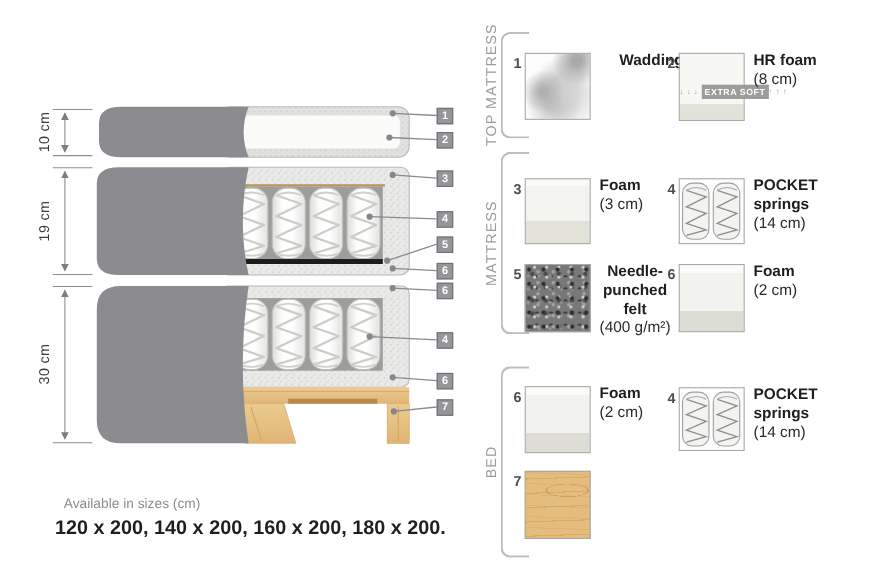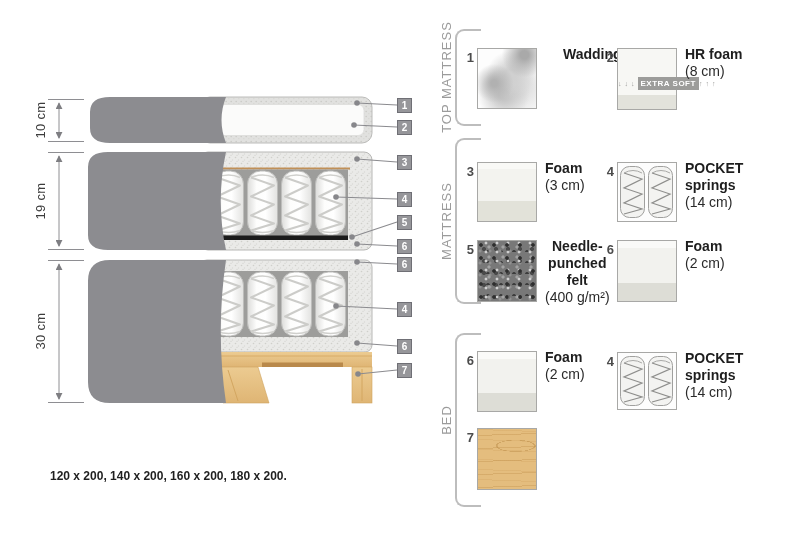--- a/index.html
+++ b/index.html
@@ -46,21 +46,21 @@
      background-size:13px 13px,11px 9px,12px 12px,14px 10px,10px 12px,13px 11px;}
   .sw-wood{background-color:#e4bd7e;background-image:
      radial-gradient(ellipse 30px 9px at 65% 28%, transparent 0 60%, rgba(170,120,50,.35) 61% 66%, transparent 67%),
      repeating-linear-gradient(178deg, rgba(186,136,66,0) 0 6px, rgba(186,136,66,.32) 6px 7px, rgba(186,136,66,0) 7px 13px),
      repeating-linear-gradient(2deg, rgba(220,180,120,0) 0 9px, rgba(200,150,80,.22) 9px 10px);}
   .sw-springs{background:#fdfdfd;}
   .leg-text{position:absolute;line-height:17px;}
   .leg-name{font-size:14px;font-weight:bold;color:#1e1e1e;}
   .leg-dim{font-size:14px;color:#2a2a2a;}
   .footer-gray{position:absolute;font-size:12.5px;color:#8d8d8d;}
-  .footer-sizes{position:absolute;font-size:12px;font-weight:bold;color:#1f1f1f;}
+  .footer-sizes{position:absolute;font-size:18px;font-weight:bold;color:#1f1f1f;}
 </style>
 </head>
 <body>
 
 <div class="stage">
 
   <svg class="diagram-svg" width="430" height="533" viewBox="0 0 430 533">
     <defs>
       <marker id="arr" viewBox="0 0 8 8" refX="7" refY="4" markerWidth="7" markerHeight="7" orient="auto-start-reverse">
         <path d="M0 0 L8 4 L0 8 Z" fill="#7e7e82"></path>
@@ -266,15 +266,16 @@
   </div>
   <div class="leg-text" style="left:685px;top:350px;">
     <div class="leg-name">POCKET</div>
     <div class="leg-name">springs</div>
     <div class="leg-dim">(14 cm)</div>
   </div>
 
   <div class="leg-num" style="left:458px;top:430px;">7</div>
   <div class="swatch sw-wood" style="left:477px;top:428px;height:62px;"></div>
 
+  <div class="footer-gray" style="left:58px;top:451px;">Available in sizes (cm)</div>
   <div class="footer-sizes" style="left:50px;top:469px;">120 x 200, 140 x 200, 160 x 200, 180 x 200.</div>
 
 </div>
 
 </body></html>

